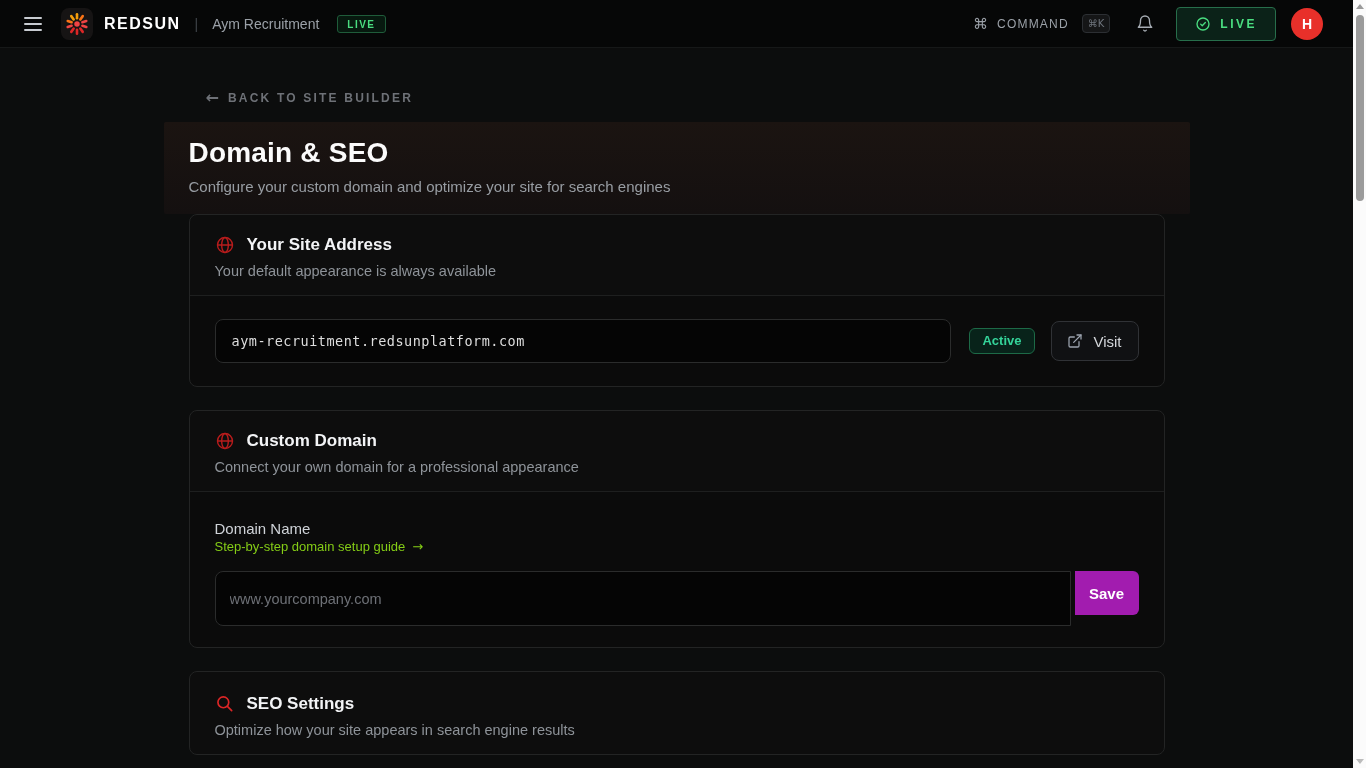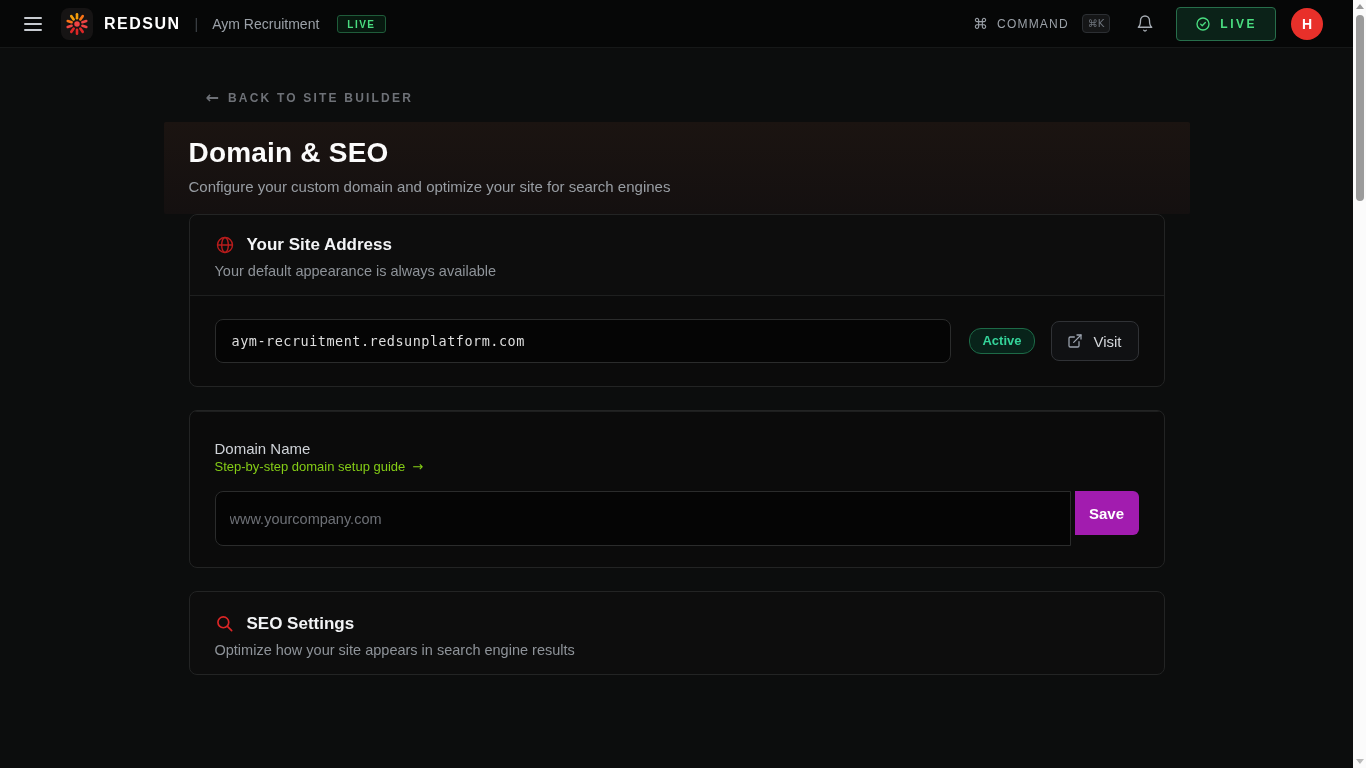--- a/index.html
+++ b/index.html
@@ -100,21 +100,21 @@
 
   .subdomain-input {
     flex:1; height:44px;
     background:#050505; border:1px solid #2b2c2c; border-radius:8px;
     color:#dedede; font-family:"DejaVu Sans Mono", monospace; font-size:13.5px;
     letter-spacing:0.5px; padding:9px 16px; outline:none;
   }
   .active-badge {
     margin-left:18px;
     color:#34d399; font-size:13px; font-weight:700;
-    background:#08231a; border:1px solid #1d6a47; border-radius:12px;
+    background:#08231a; border:1px solid #1d6a47; border-radius:6px;
     padding:4px 12px 5px;
   }
   .visit-btn {
     margin-left:16px; height:40px; width:88px;
     display:flex; align-items:center; justify-content:center; gap:10px;
     background:#101113; border:1px solid #303236; border-radius:8px;
     color:#d3d6da; font-size:15px; cursor:pointer;
   }
 
   .field-label { font-size:15px; color:#cfd3d8; font-weight:500; }
@@ -251,20 +251,31 @@
               <line x1="10" y1="14" x2="21" y2="3"></line>
             </svg>
             <span>Visit</span>
           </button>
         </div>
       </div>
     </section>
 
     
     <section class="card">
+      <div class="card-head">
+        <div class="card-title-row">
+          <svg width="20" height="20" viewBox="0 0 24 24" fill="none" stroke="#b91c1c" stroke-width="1.7">
+            <circle cx="12" cy="12" r="9"></circle>
+            <ellipse cx="12" cy="12" rx="4" ry="9"></ellipse>
+            <line x1="3" y1="12" x2="21" y2="12"></line>
+          </svg>
+          <span class="card-title">Custom Domain</span>
+        </div>
+        <p class="card-subtitle">Connect your own domain for a professional appearance</p>
+      </div>
       <div class="card-body" style="padding-top:28px; padding-bottom:21px;">
         <div class="field-label">Domain Name</div>
         <a class="guide-link">
           <span>Step-by-step domain setup guide</span>
           <span class="guide-arrow">→</span>
         </a>
         <div class="domain-row">
           <input class="domain-input" placeholder="www.yourcompany.com" style="">
           <button class="save-btn">Save</button>
         </div>

